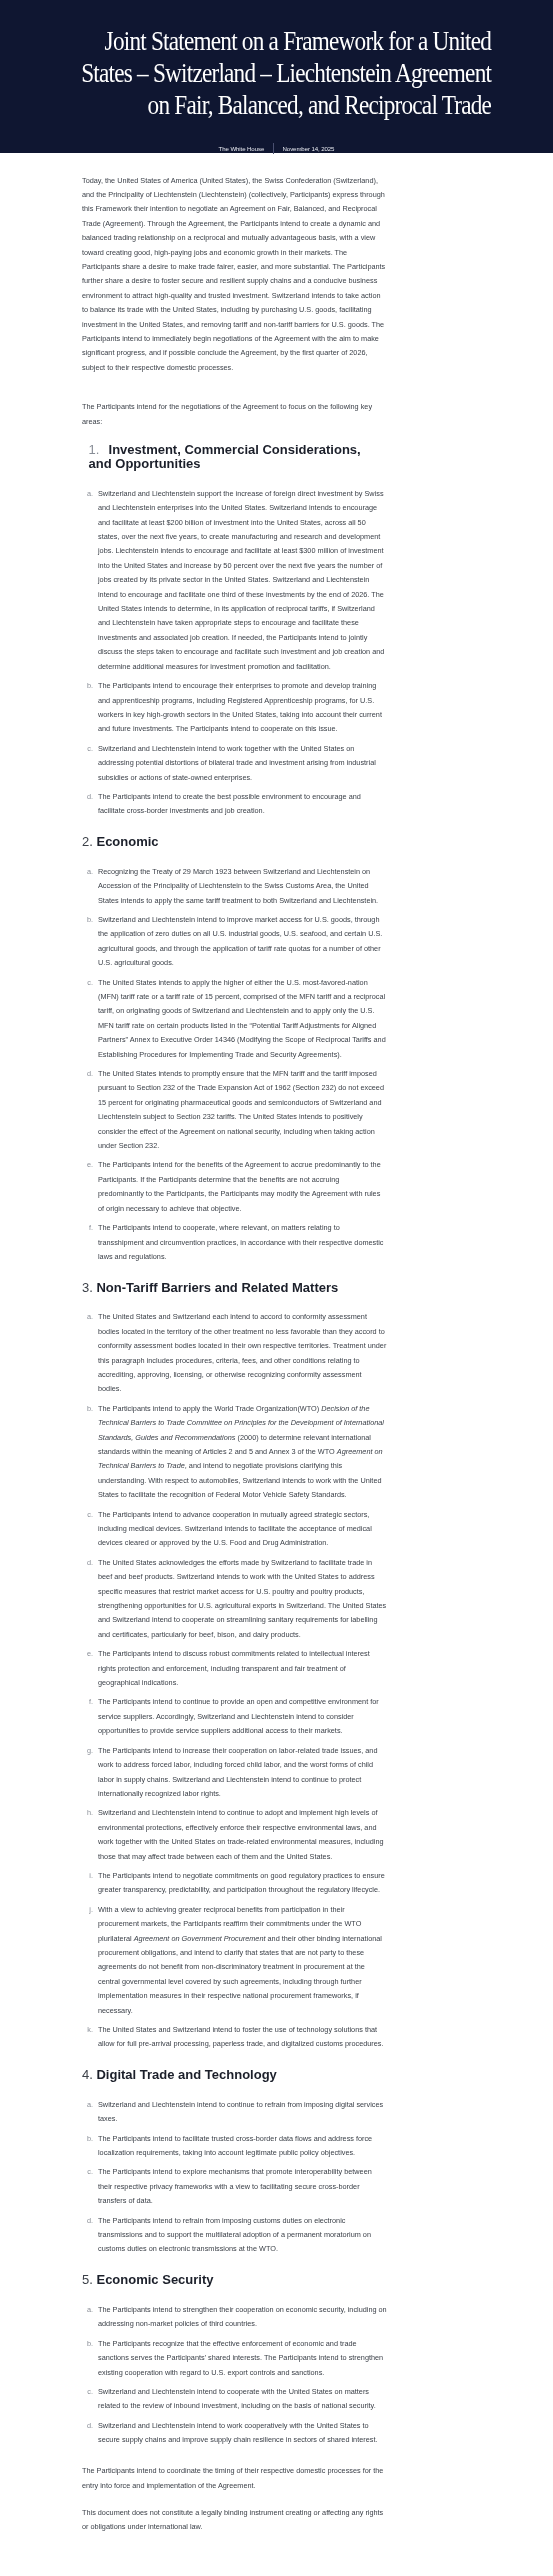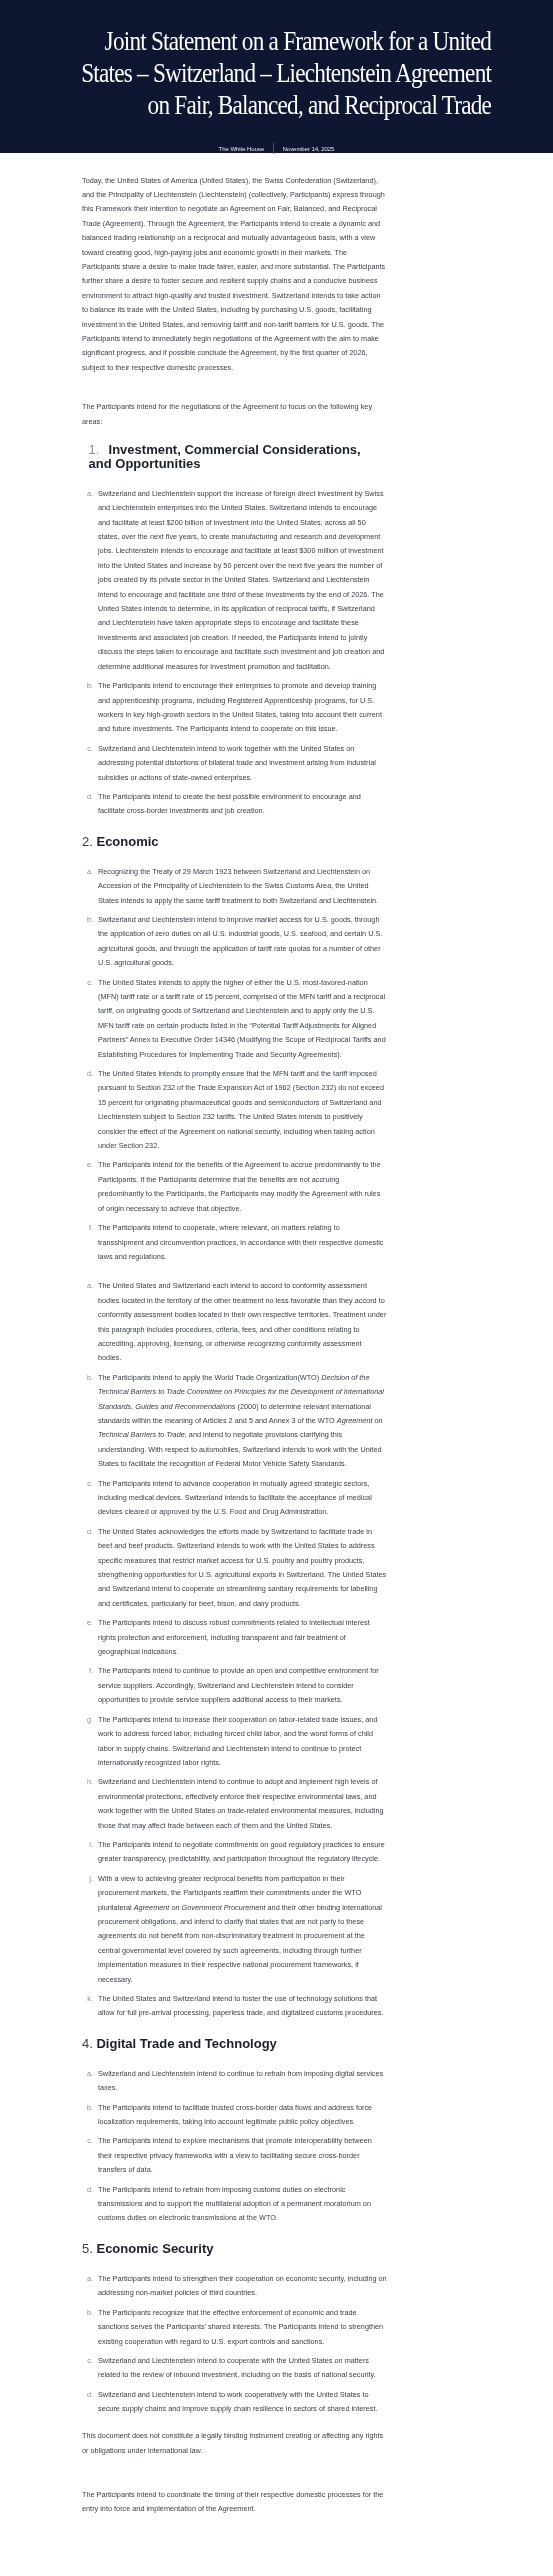--- a/index.html
+++ b/index.html
@@ -85,20 +85,21 @@
         </li>
         <li>
           <span class="marker">e.</span>
           <span class="txt">The Participants intend for the benefits of the Agreement to accrue predominantly to the Participants. If the Participants determine that the benefits are not accruing predominantly to the Participants, the Participants may modify the Agreement with rules of origin necessary to achieve that objective.</span>
         </li>
         <li>
           <span class="marker">f.</span>
           <span class="txt">The Participants intend to cooperate, where relevant, on matters relating to transshipment and circumvention practices, in accordance with their respective domestic laws and regulations.</span>
         </li>
       </ol>
+      <div class="sec-head later"><span class="num">3.</span> <span>Non-Tariff Barriers and Related Matters</span></div>
       <ol class="items">
         <li>
           <span class="marker">a.</span>
           <span class="txt">The United States and Switzerland each intend to accord to conformity assessment bodies located in the territory of the other treatment no less favorable than they accord to conformity assessment bodies located in their own respective territories. Treatment under this paragraph includes procedures, criteria, fees, and other conditions relating to accrediting, approving, licensing, or otherwise recognizing conformity assessment bodies.</span>
         </li>
         <li>
           <span class="marker">b.</span>
           <span class="txt"><span>The Participants intend to apply the World Trade Organization(WTO) </span><i>Decision of the Technical Barriers to Trade Committee on Principles for the Development of International Standards, Guides and Recommendations</i><span> (2000) to determine relevant international standards within the meaning of Articles 2 and 5 and Annex 3 of the WTO </span><i>Agreement on Technical Barriers to Trade</i><span>, and intend to negotiate provisions clarifying this understanding. With respect to automobiles, Switzerland intends to work with the United States to facilitate the recognition of Federal Motor Vehicle Safety Standards.</span></span>
         </li>
         <li>
@@ -170,16 +171,16 @@
         <li>
           <span class="marker">c.</span>
           <span class="txt">Switzerland and Liechtenstein intend to cooperate with the United States on matters related to the review of inbound investment, including on the basis of national security.</span>
         </li>
         <li>
           <span class="marker">d.</span>
           <span class="txt">Switzerland and Liechtenstein intend to work cooperatively with the United States to secure supply chains and improve supply chain resilience in sectors of shared interest.</span>
         </li>
       </ol>
     </div>
+  <p class="para closing">The Participants intend to coordinate the timing of their respective domestic processes for the entry into force and implementation of the Agreement.</p>
   <p class="para closing2">This document does not constitute a legally binding instrument creating or affecting any rights or obligations under international law.</p>
-  <p class="para closing">The Participants intend to coordinate the timing of their respective domestic processes for the entry into force and implementation of the Agreement.</p>
 </main>
 
 
 </body></html>

